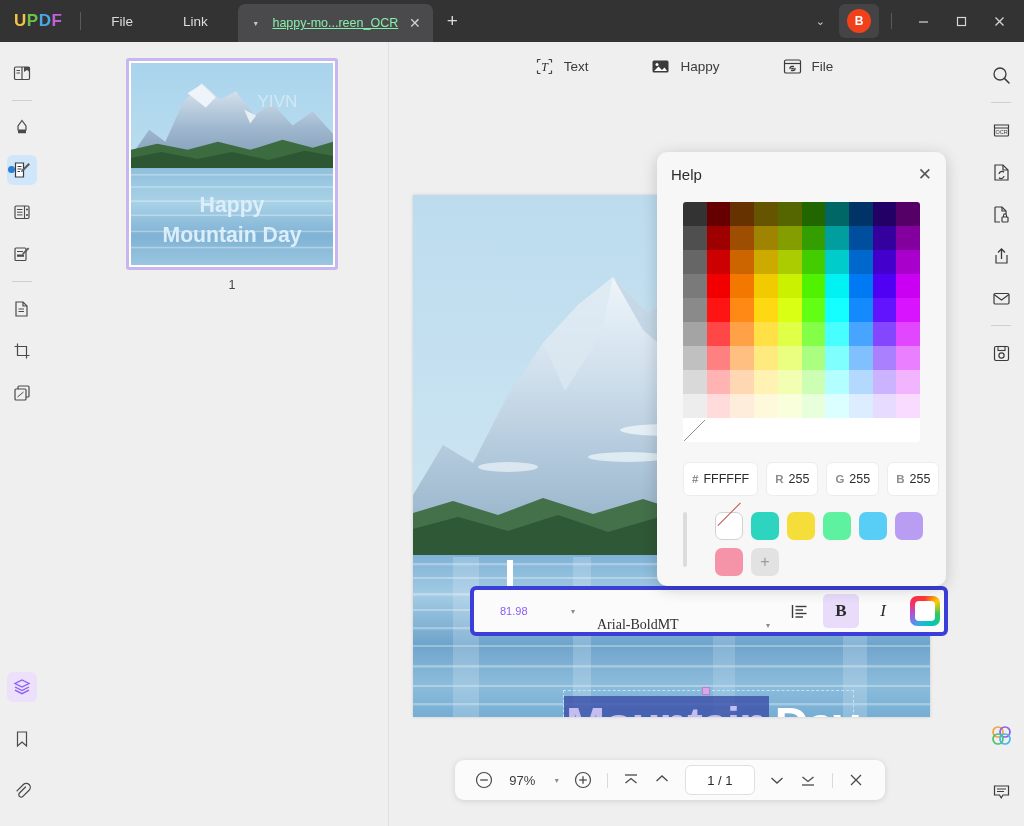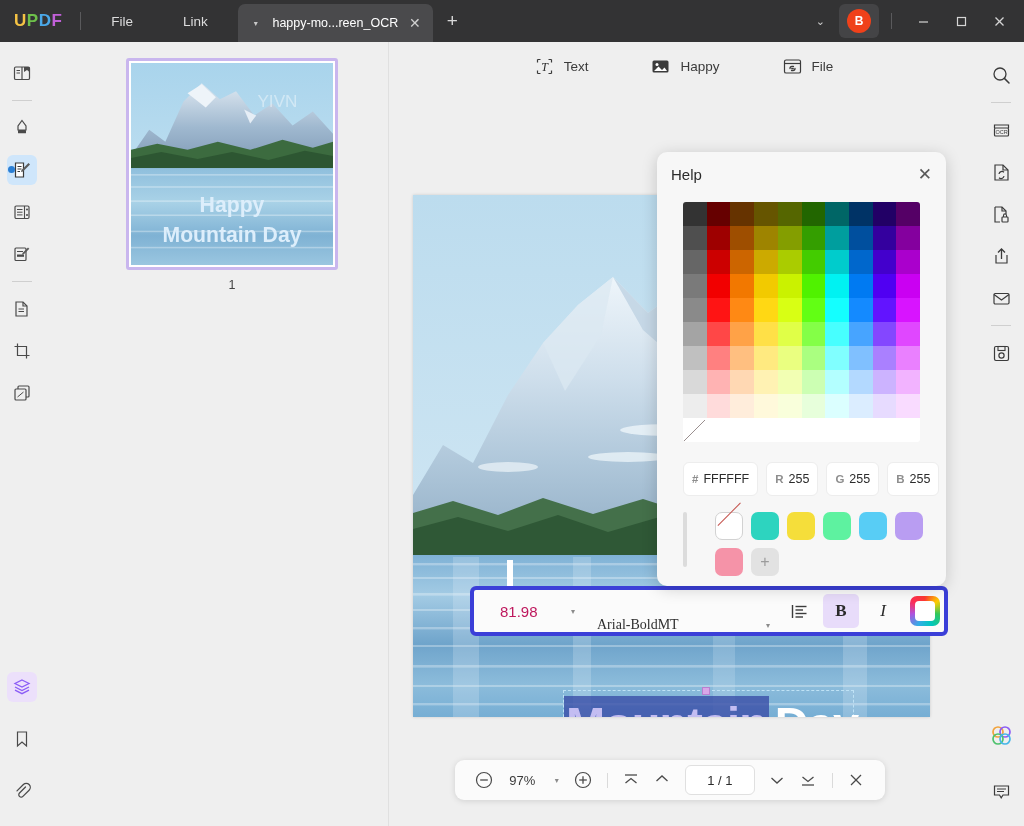--- a/index.html
+++ b/index.html
@@ -29,22 +29,22 @@
     color:#ddd; font-size:13.5px; padding:0 12px; height:42px;
     display:flex; align-items:center; cursor:pointer;
   }
   .tab {
     margin-left:18px; align-self:flex-end; height:38px; width:195px;
     background:#4a4a4c; border-radius:7px 7px 0 0;
     display:flex; align-items:center; padding:0 8px; gap:4px;
   }
   .tab-caret { color:#c8c8c8; font-size:8px; width:20px; text-align:center; cursor:pointer;}
   .tab-title {
-    flex:1; color:#ffffff; font-size:12.5px; text-align:center;
-    white-space:nowrap; overflow:hidden;
+    flex:1; color:#86efac; font-size:12.5px; text-align:center;
+    white-space:nowrap; overflow:hidden;text-decoration:underline;
   }
   .tab-close { color:#cfcfcf; font-size:14px; width:20px; text-align:center; cursor:pointer; }
   .tab-new { color:#d8d8d8; font-size:19px; margin-left:14px; cursor:pointer; font-weight:300;}
   .tb-right { margin-left:auto; display:flex; align-items:center; height:42px; padding-right:6px;}
   .tb-chev { color:#cfcfcf; font-size:11px; padding:0 14px; cursor:pointer; }
   .avatar-wrap{ background:#444446; border-radius:6px; padding:5px 8px; display:flex; cursor:pointer;}
   .avatar {
     width:24px; height:24px; border-radius:50%; background:#f0411a;
     color:#fff; font-size:12px; font-weight:bold;
     display:flex; align-items:center; justify-content:center;
@@ -134,21 +134,21 @@
 
   
   .fonttoolbar{
     position:absolute; left:470px; top:586px; width:478px; height:50px;
     background:#fbfbfb; border:4px solid #3b3fd8; border-radius:6px;
     display:flex; align-items:center; z-index:12; padding:0 4px;
   }
   .ft-size{
     display:flex; align-items:center; width:105px; padding-left:22px; cursor:pointer;
   }
-  .ft-size-val{ font-size:15px; color:#be185d; }
+  .ft-size-val{ font-size:11px; color:#8b5cf6; }
   .ft-caret{ margin-left:auto; margin-right:8px; font-size:8px; color:#8b8b8b; }
   .ft-fontsel{
     display:flex; align-items:center; width:195px; padding-left:14px; cursor:pointer;margin-top:28px;
   }
   .ft-font-val{ font-family:"Liberation Serif", serif; font-size:14px; color:#2e2e2e; }
   .ft-btn{
     width:36px; height:34px; display:flex; align-items:center; justify-content:center;
     border-radius:5px; cursor:pointer; margin:0 3px;
   }
   .ft-btn.on{ background:#e8dcfa; }

